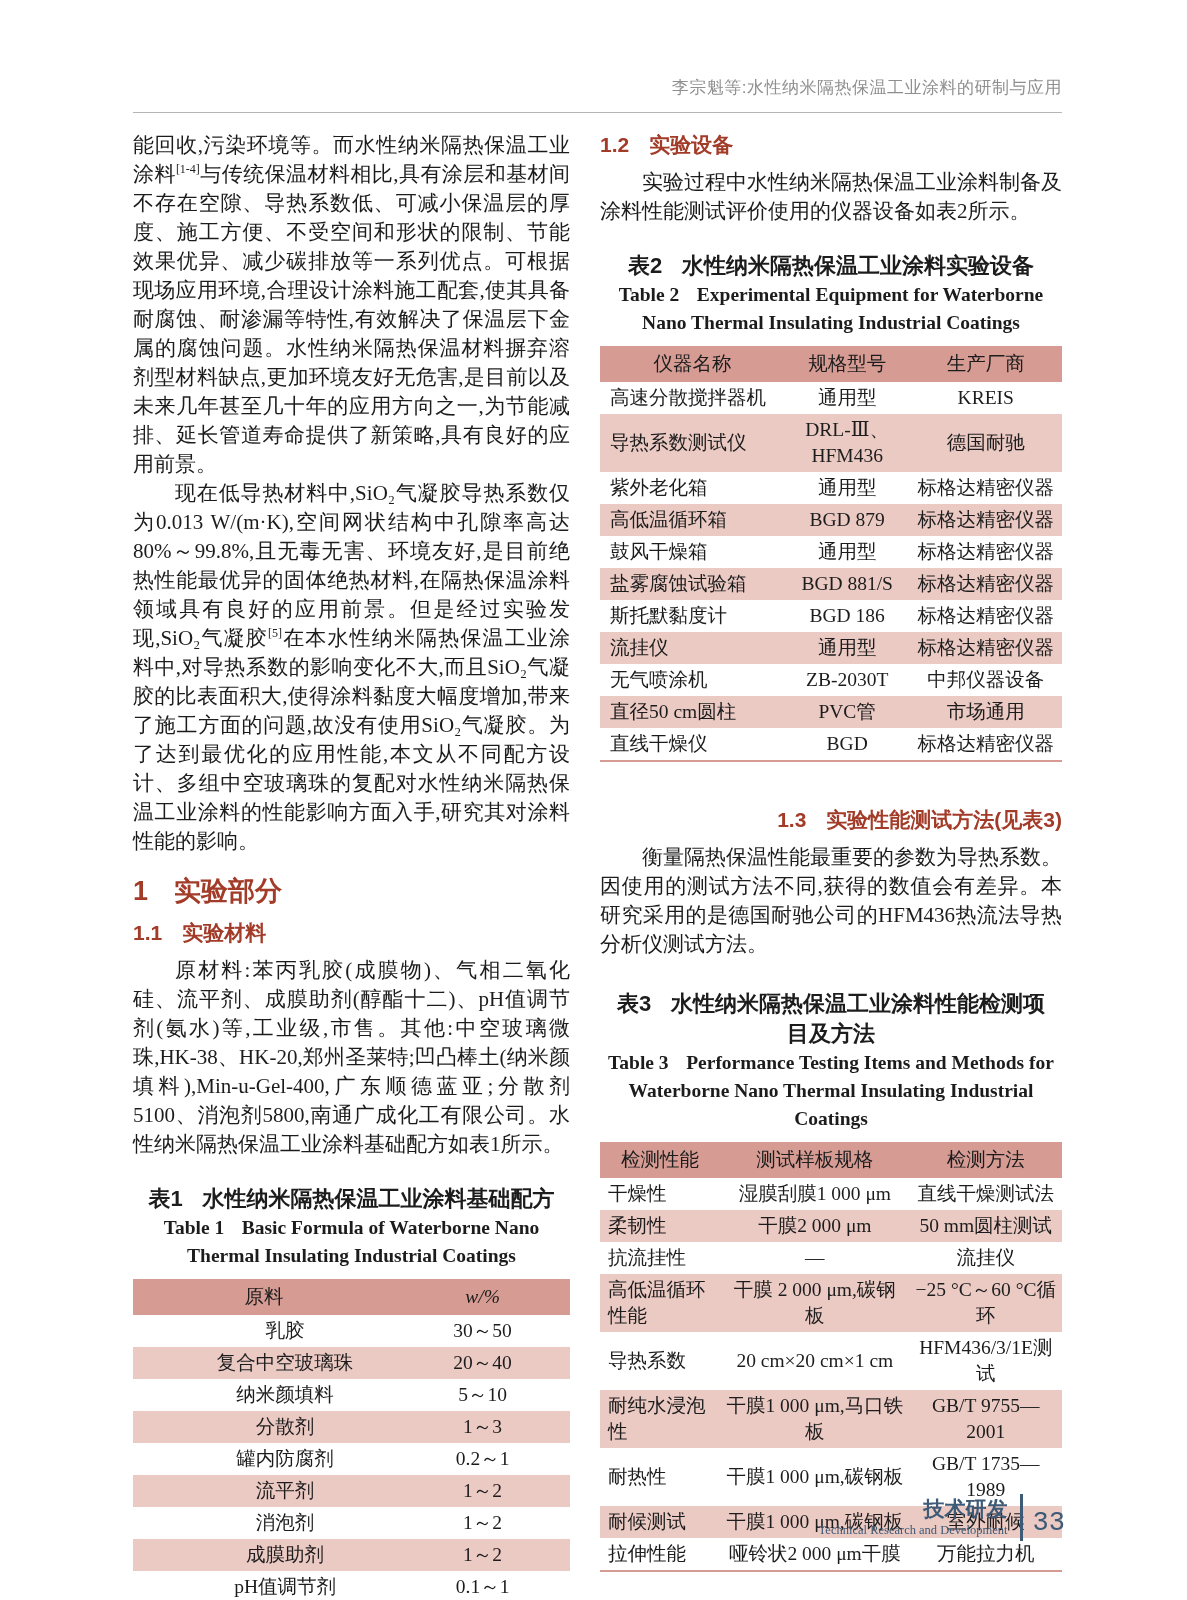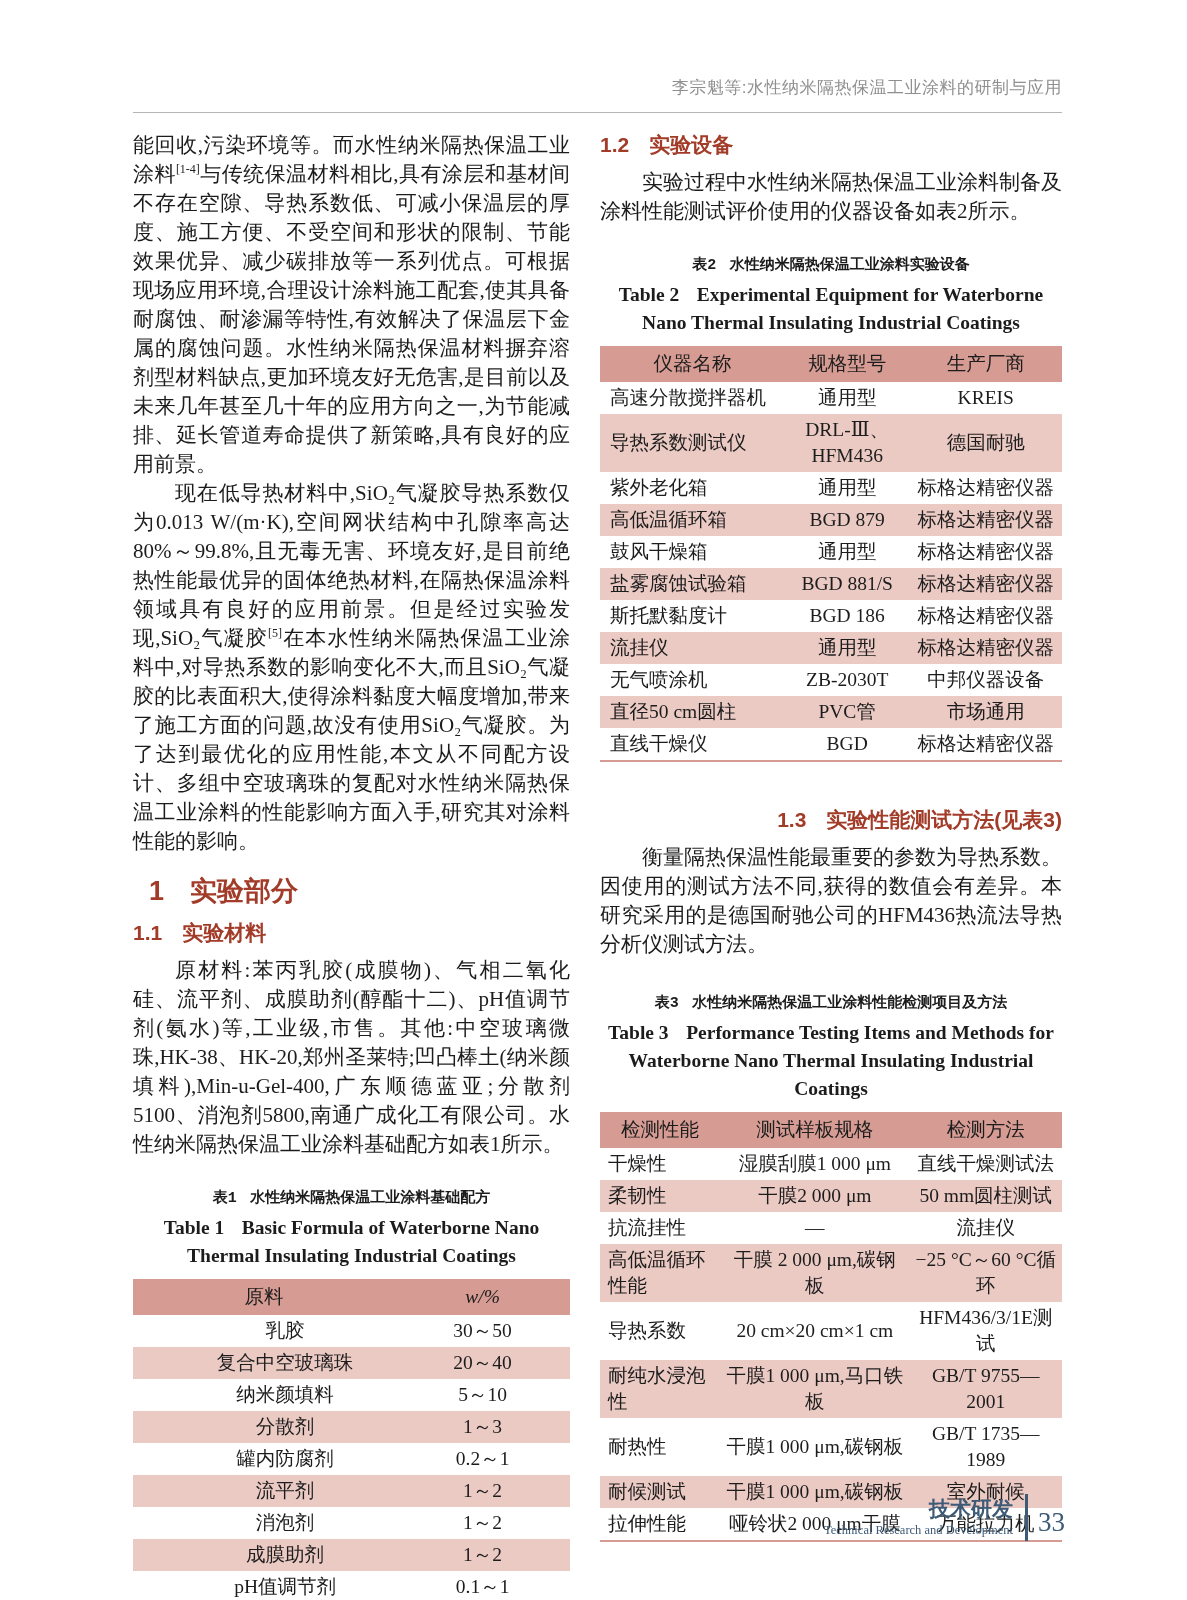--- a/index.html
+++ b/index.html
@@ -17,32 +17,32 @@
   .columns { position:absolute; top:131px; left:133px; width:929px; display:flex; gap:30px; }
   .col-left  { width:437px; flex:0 0 437px; }
   .col-right { width:462px; flex:0 0 462px; }
 
   p.body { margin:0; font-size:21px; line-height:29px; text-align:justify; }
   .indent { text-indent:2em; }
   sup.ref { font-size:12px; line-height:0; }
 
   h2.sec {
     font-family:"Liberation Sans","DejaVu Sans",sans-serif;
-    color:#a23b28; font-size:27px; font-weight:bold; margin:17px 0 10px 16px;
+    color:#a23b28; font-size:27px; font-weight:bold; margin:17px 0 10px 0;
   }
   h2.sec .num { margin-right:26px; }
   h3.subsec {
     font-family:"Liberation Sans","DejaVu Sans",sans-serif;
     color:#a23b28; font-size:21px; font-weight:bold; margin:10px 0 9px 0;
   }
   h3.subsec .num { margin-right:20px; }
   h3.first { margin-top:0; }
 
   .caption { text-align:center; font-weight:bold; margin:25px 6px 9px 6px; }
-  .cap-cn { font-family:Liberation Mono, monospace; font-size:15px; line-height:30px; }
+  .cap-cn { font-family:Liberation Sans, sans-serif; font-size:22px; line-height:30px; }
   .cap-en { font-family:"Liberation Serif","DejaVu Serif",serif; font-size:19.5px; line-height:28px; }
   .cap-label { margin-right:0.9em; }
 
   table.t { width:100%; border-collapse:collapse; border-bottom:2px solid #d69c94; }
   table.t th {
     background:#d69c94; font-weight:normal; text-align:center;
     font-size:19.5px; padding:5px 4px; line-height:26px;
   }
   table.t td { font-size:19.5px; padding:3px 4px; line-height:26px; }
   table.t tbody tr:nth-child(even) { background:#ebcac4; }
@@ -65,21 +65,21 @@
   .t3 td:nth-child(1) { text-align:left; padding-left:8px; }
   .t3 td:nth-child(2), .t3 td:nth-child(3) { text-align:center; }
 
   .footer { position:absolute; top:1494px; right:122px; display:flex; align-items:center; color:#3d5a77; }
   .footer-cn {
     font-family:"Liberation Sans","DejaVu Sans",sans-serif;
     font-weight:bold; font-size:21px; line-height:26px; text-align:right;
   }
   .footer-en { font-size:12.5px; line-height:17px; text-align:right; }
   .footer-bar { width:3px; height:47px; background:#3d5a77; margin:0 10px 0 12px; flex:0 0 3px; }
-  .footer-page { font-size:27px; padding-top:10px; }
+  .footer-page { font-size:27px; padding-top:10px;font-family:Liberation Mono, monospace; }
 </style>
 </head>
 <body>
 
 <div class="page">
 
   <div class="running-head">李宗魁等:水性纳米隔热保温工业涂料的研制与应用</div>
   <div class="head-rule"></div>
 
   <div class="columns">

